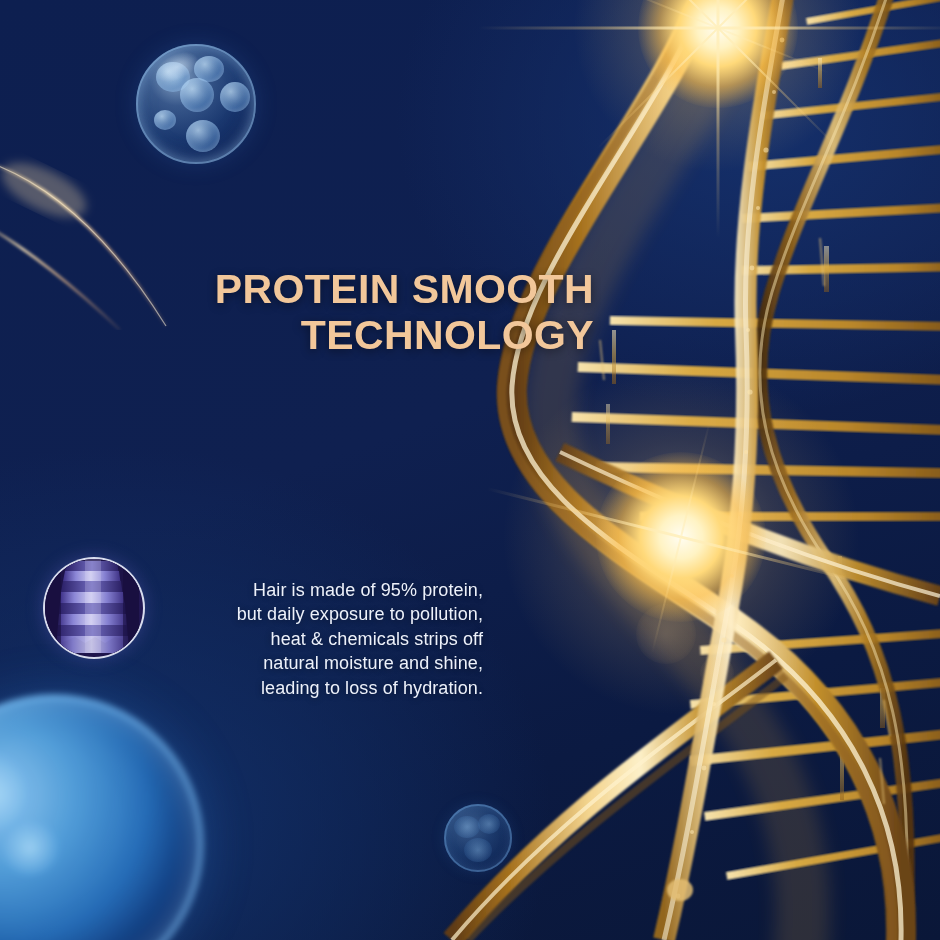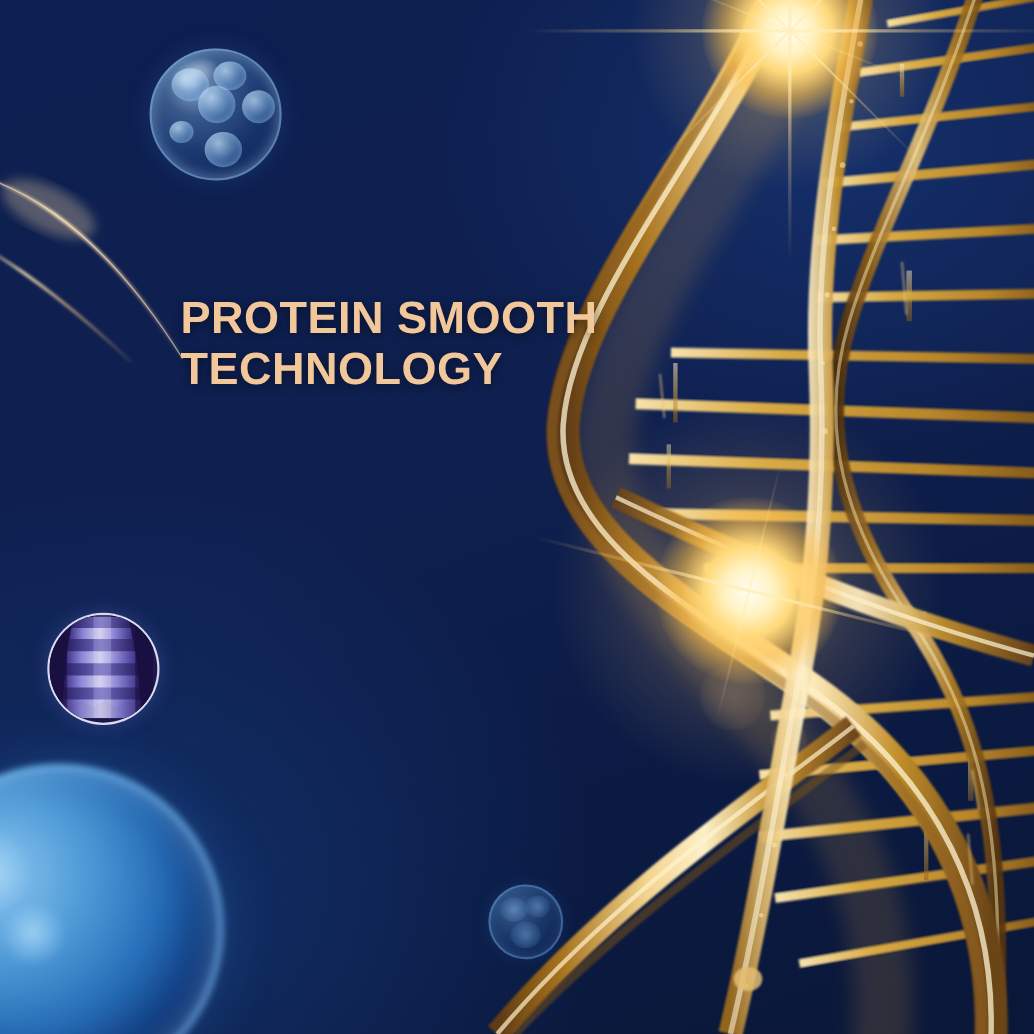--- a/index.html
+++ b/index.html
@@ -4,20 +4,21 @@
 <style>
   html,body{margin:0;padding:0;background:#0b1a40;}
   body{font-family:"Liberation Sans",sans-serif;}
 
   .stage{
     position:relative;width:940px;height:940px;overflow:hidden;
     background:
       radial-gradient(ellipse 520px 420px at 760px 120px, #15306b 0%, rgba(21,48,107,0) 70%),
       radial-gradient(ellipse 600px 520px at 120px 820px, #123068 0%, rgba(18,48,104,0) 72%),
       linear-gradient(160deg, #0d1f50 0%, #0f2050 45%, #0b1a42 75%, #0a1738 100%);
+    text-align: right;
   }
 
   
   .dna{position:absolute;inset:0;}
   .dna svg{display:block;width:940px;height:940px;}
 
   
   .flare{position:absolute;pointer-events:none;}
   .flare .core{
     position:absolute;border-radius:50%;
@@ -373,14 +374,19 @@
       </g>
 
       <rect x="40" y="0" width="16" height="94" fill="rgba(226,224,250,.22)"></rect>
 
       <rect x="0" y="0" width="16" height="94" fill="rgba(22,12,58,.55)"></rect>
       <rect x="78" y="0" width="16" height="94" fill="rgba(22,12,58,.55)"></rect>
     </svg>
   </div>
 
   <h1 class="title">PROTEIN SMOOTH TECHNOLOGY</h1>
+  <p class="body-copy">Hair is made of 95% protein,
+but daily exposure to pollution,
+heat &amp; chemicals strips off
+natural moisture and shine,
+leading to loss of hydration.</p>
 
 </div>
 
 </body></html>

